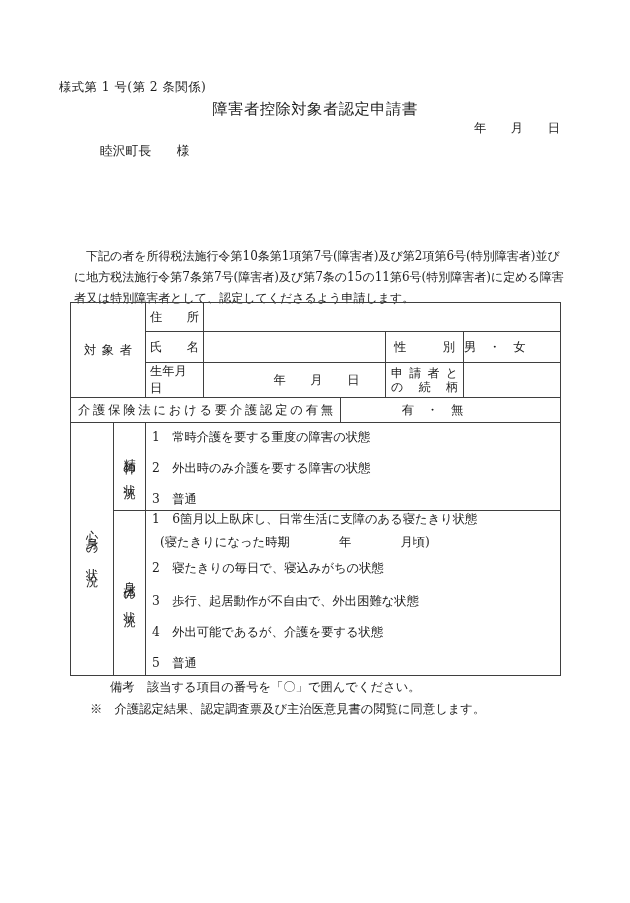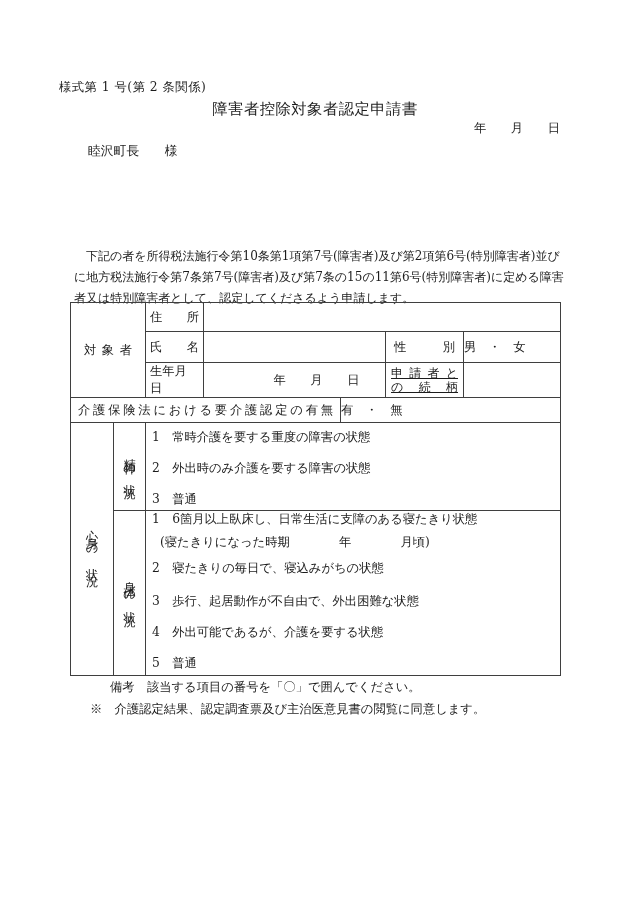--- a/index.html
+++ b/index.html
@@ -14,21 +14,21 @@
     color: #1c1c1c;
     font-size: 12.3px;
     overflow: hidden;
   }
 
   
   .form-number { position: absolute; left: 59px; top: 79px; letter-spacing: 0.5px; }
   .doc-title   { position: absolute; left: 0; top: 99px; width: 100%; text-align: center;
                  font-size: 15.3px; letter-spacing: 0.5px; }
   .date-line   { position: absolute; right: 70px; top: 120px; }
-  .addressee   { position: absolute; left: 88px; top: 143px; font-size: 12.8px; }
+  .addressee   { position: absolute; left: 100px; top: 143px; font-size: 12.8px; }
   .applicant   { position: absolute; left: 305px; top: 178px; display: flex; gap: 10px; font-size: 12.8px; }
   .app-fields .fld-name { margin-top: 21px; }
 
   
   .statement { position: absolute; left: 74px; top: 246px; width: 500px; line-height: 21px; font-size: 12px; }
   .statement div { white-space: pre; }
 
   
   table.form-table {
     position: absolute; left: 70px; top: 302px;
@@ -42,24 +42,24 @@
   .r4 td { height: 25px; }
   .r5 td { height: 88px; }
   .r6 td { height: 165px; }
 
   td.just   { text-align: justify; text-align-last: justify; padding: 0 5px; }
   td.target { text-align: justify; text-align-last: justify; padding: 0 13px; }
   td.lbl    { padding: 0 4px; }
   td.sex    { text-align: justify; text-align-last: justify; padding: 0 8px; }
   td.sexval { }
   td.bdate  { text-align: center; padding-left: 44px; }
-  td.rel    { padding: 0 5px; line-height: 14px; font-size: 12px; text-decoration: underline; }
+  td.rel    { padding: 0 5px; line-height: 14px; font-size: 12px; }
   td.rel div { text-align: justify; text-align-last: justify; }
   td.care   { text-align: justify; text-align-last: justify; padding: 0 7px; }
-  td.careval{ padding-right: 36px; }
+  td.careval{ text-align: center; padding-right: 36px; }
 
   td.vcell { text-align: center; vertical-align: middle; }
   .vtext { display: inline-block; writing-mode: vertical-rl; text-orientation: upright; line-height: 1; }
   .v-mindbody { letter-spacing: 8px; }
   .v-mental   { letter-spacing: 4px; }
   .v-physical { letter-spacing: 5px; }
 
   td.items { vertical-align: top; padding: 6px 4px 0 6px; }
   td.items .item { line-height: 16px; white-space: nowrap; margin-bottom: 15px; }
   tr.r6 td.items { padding-top: 0; }

